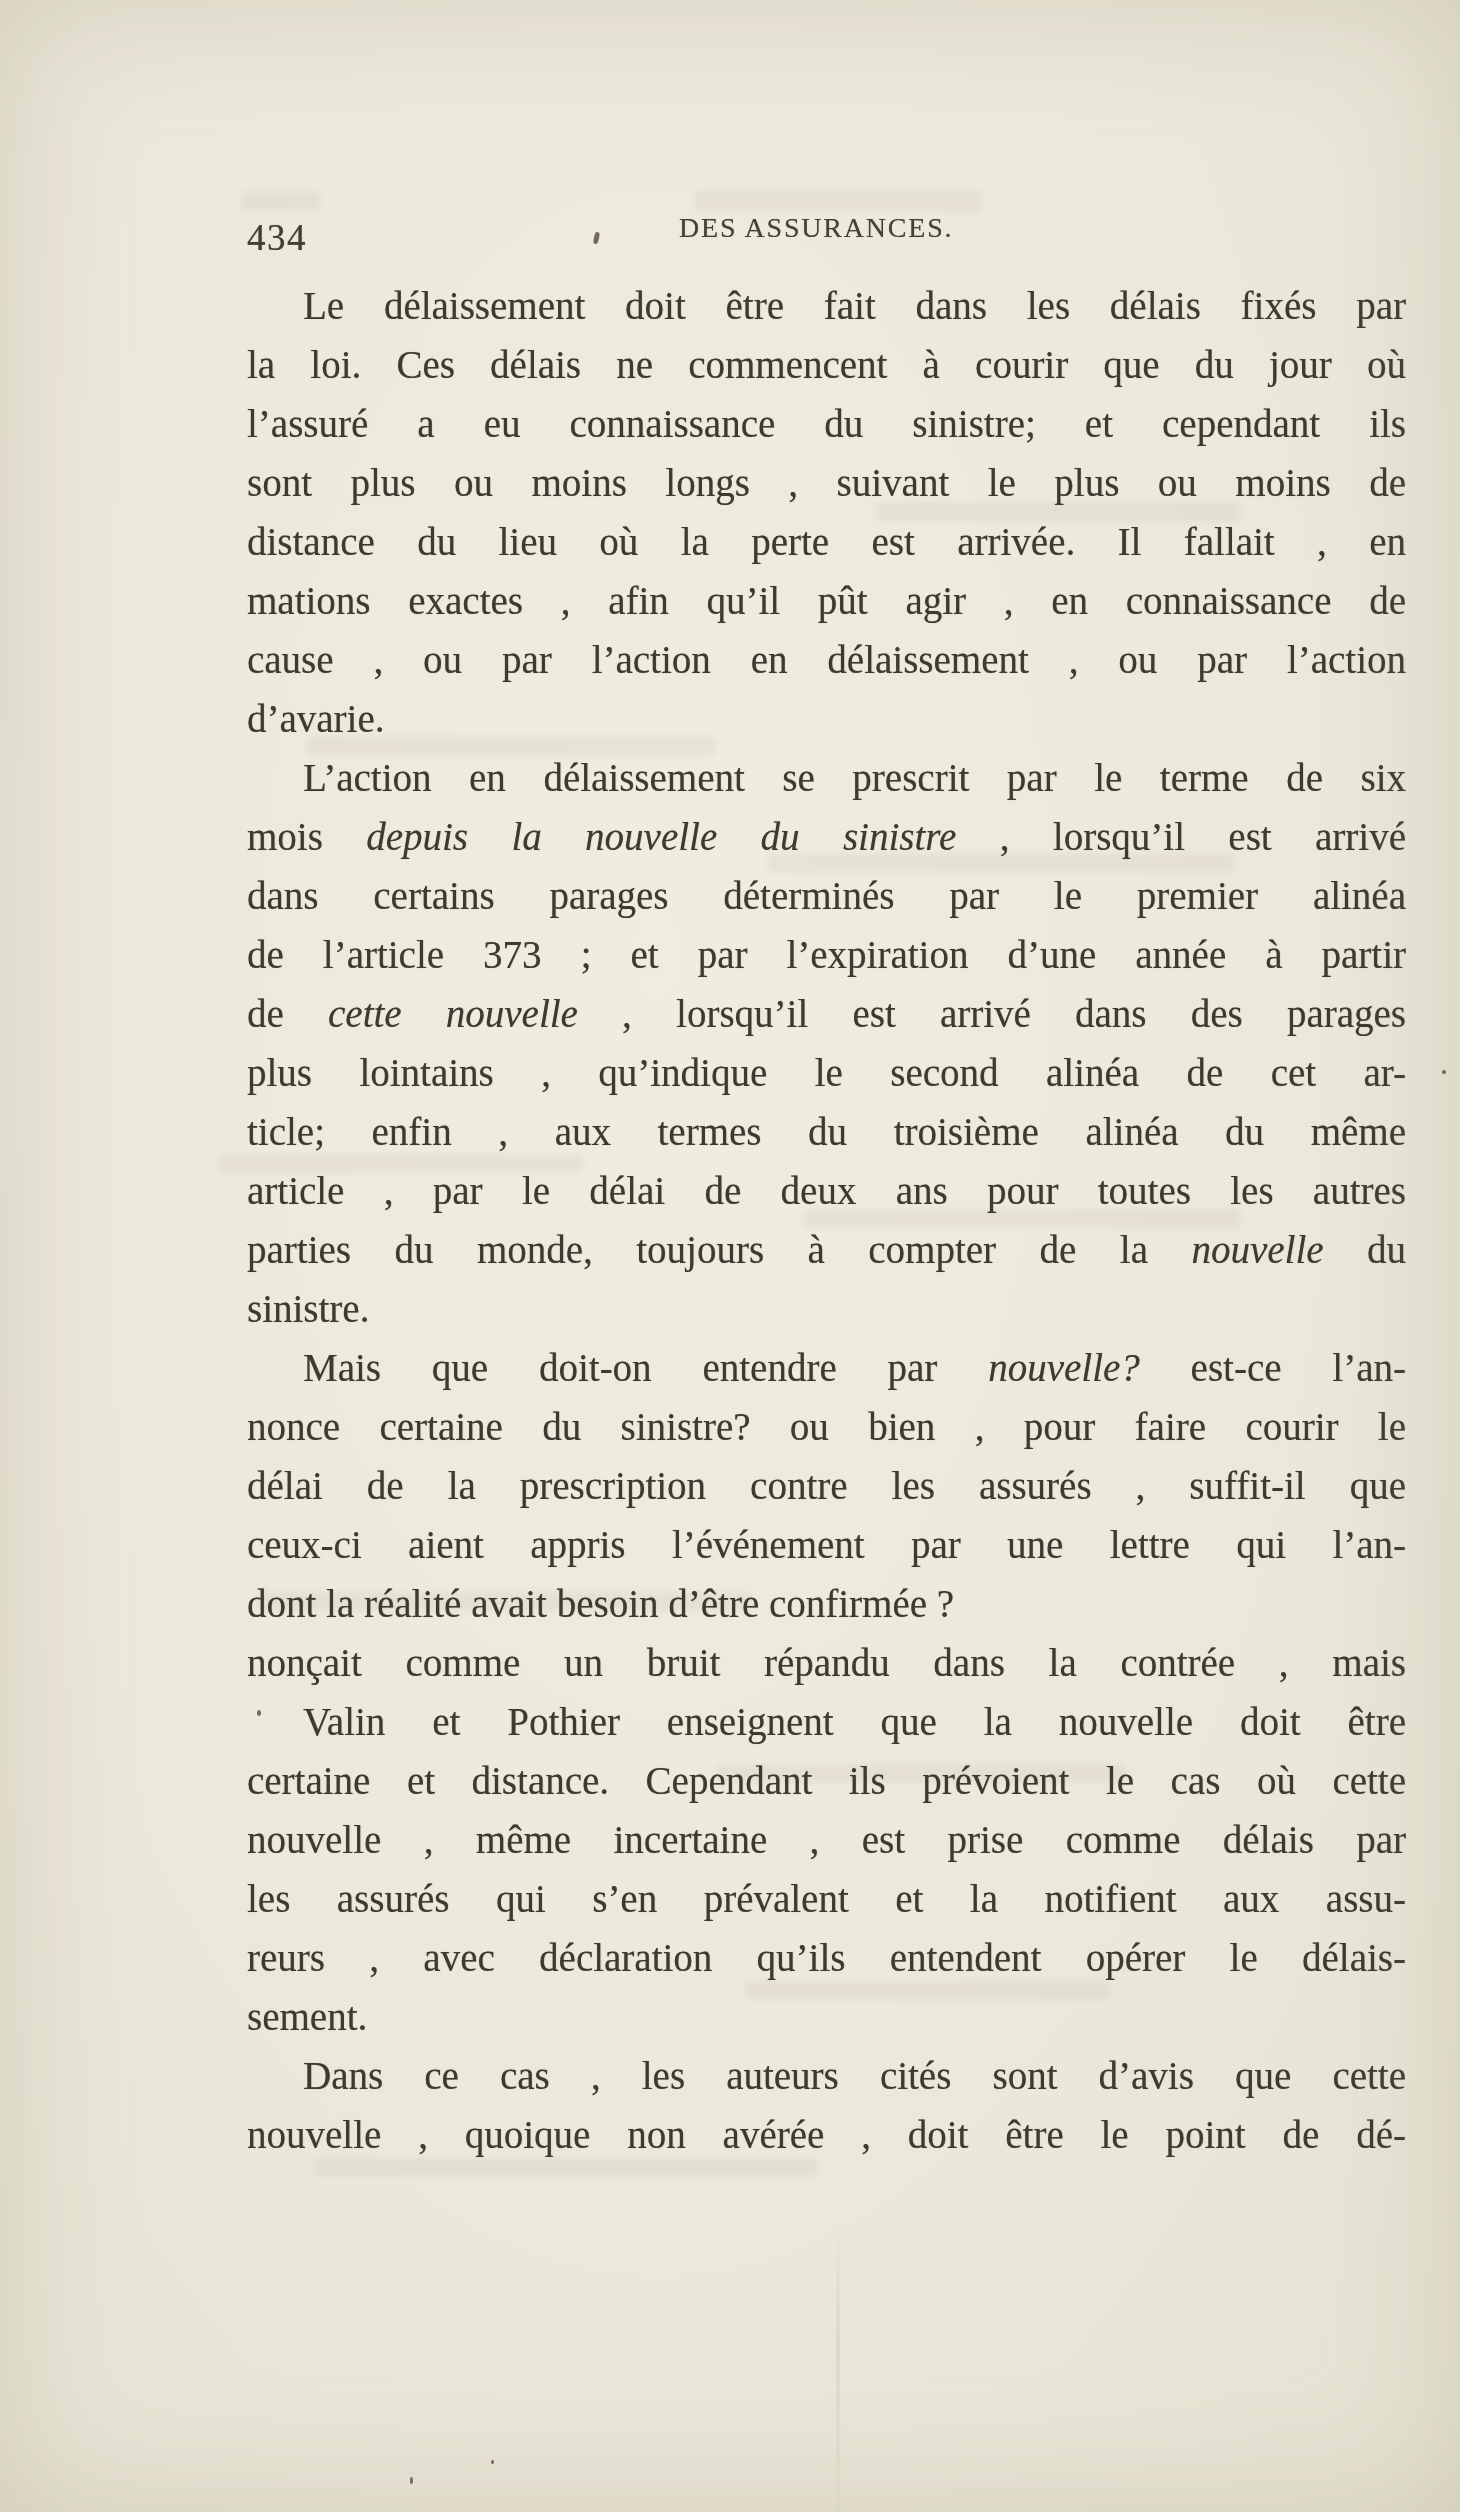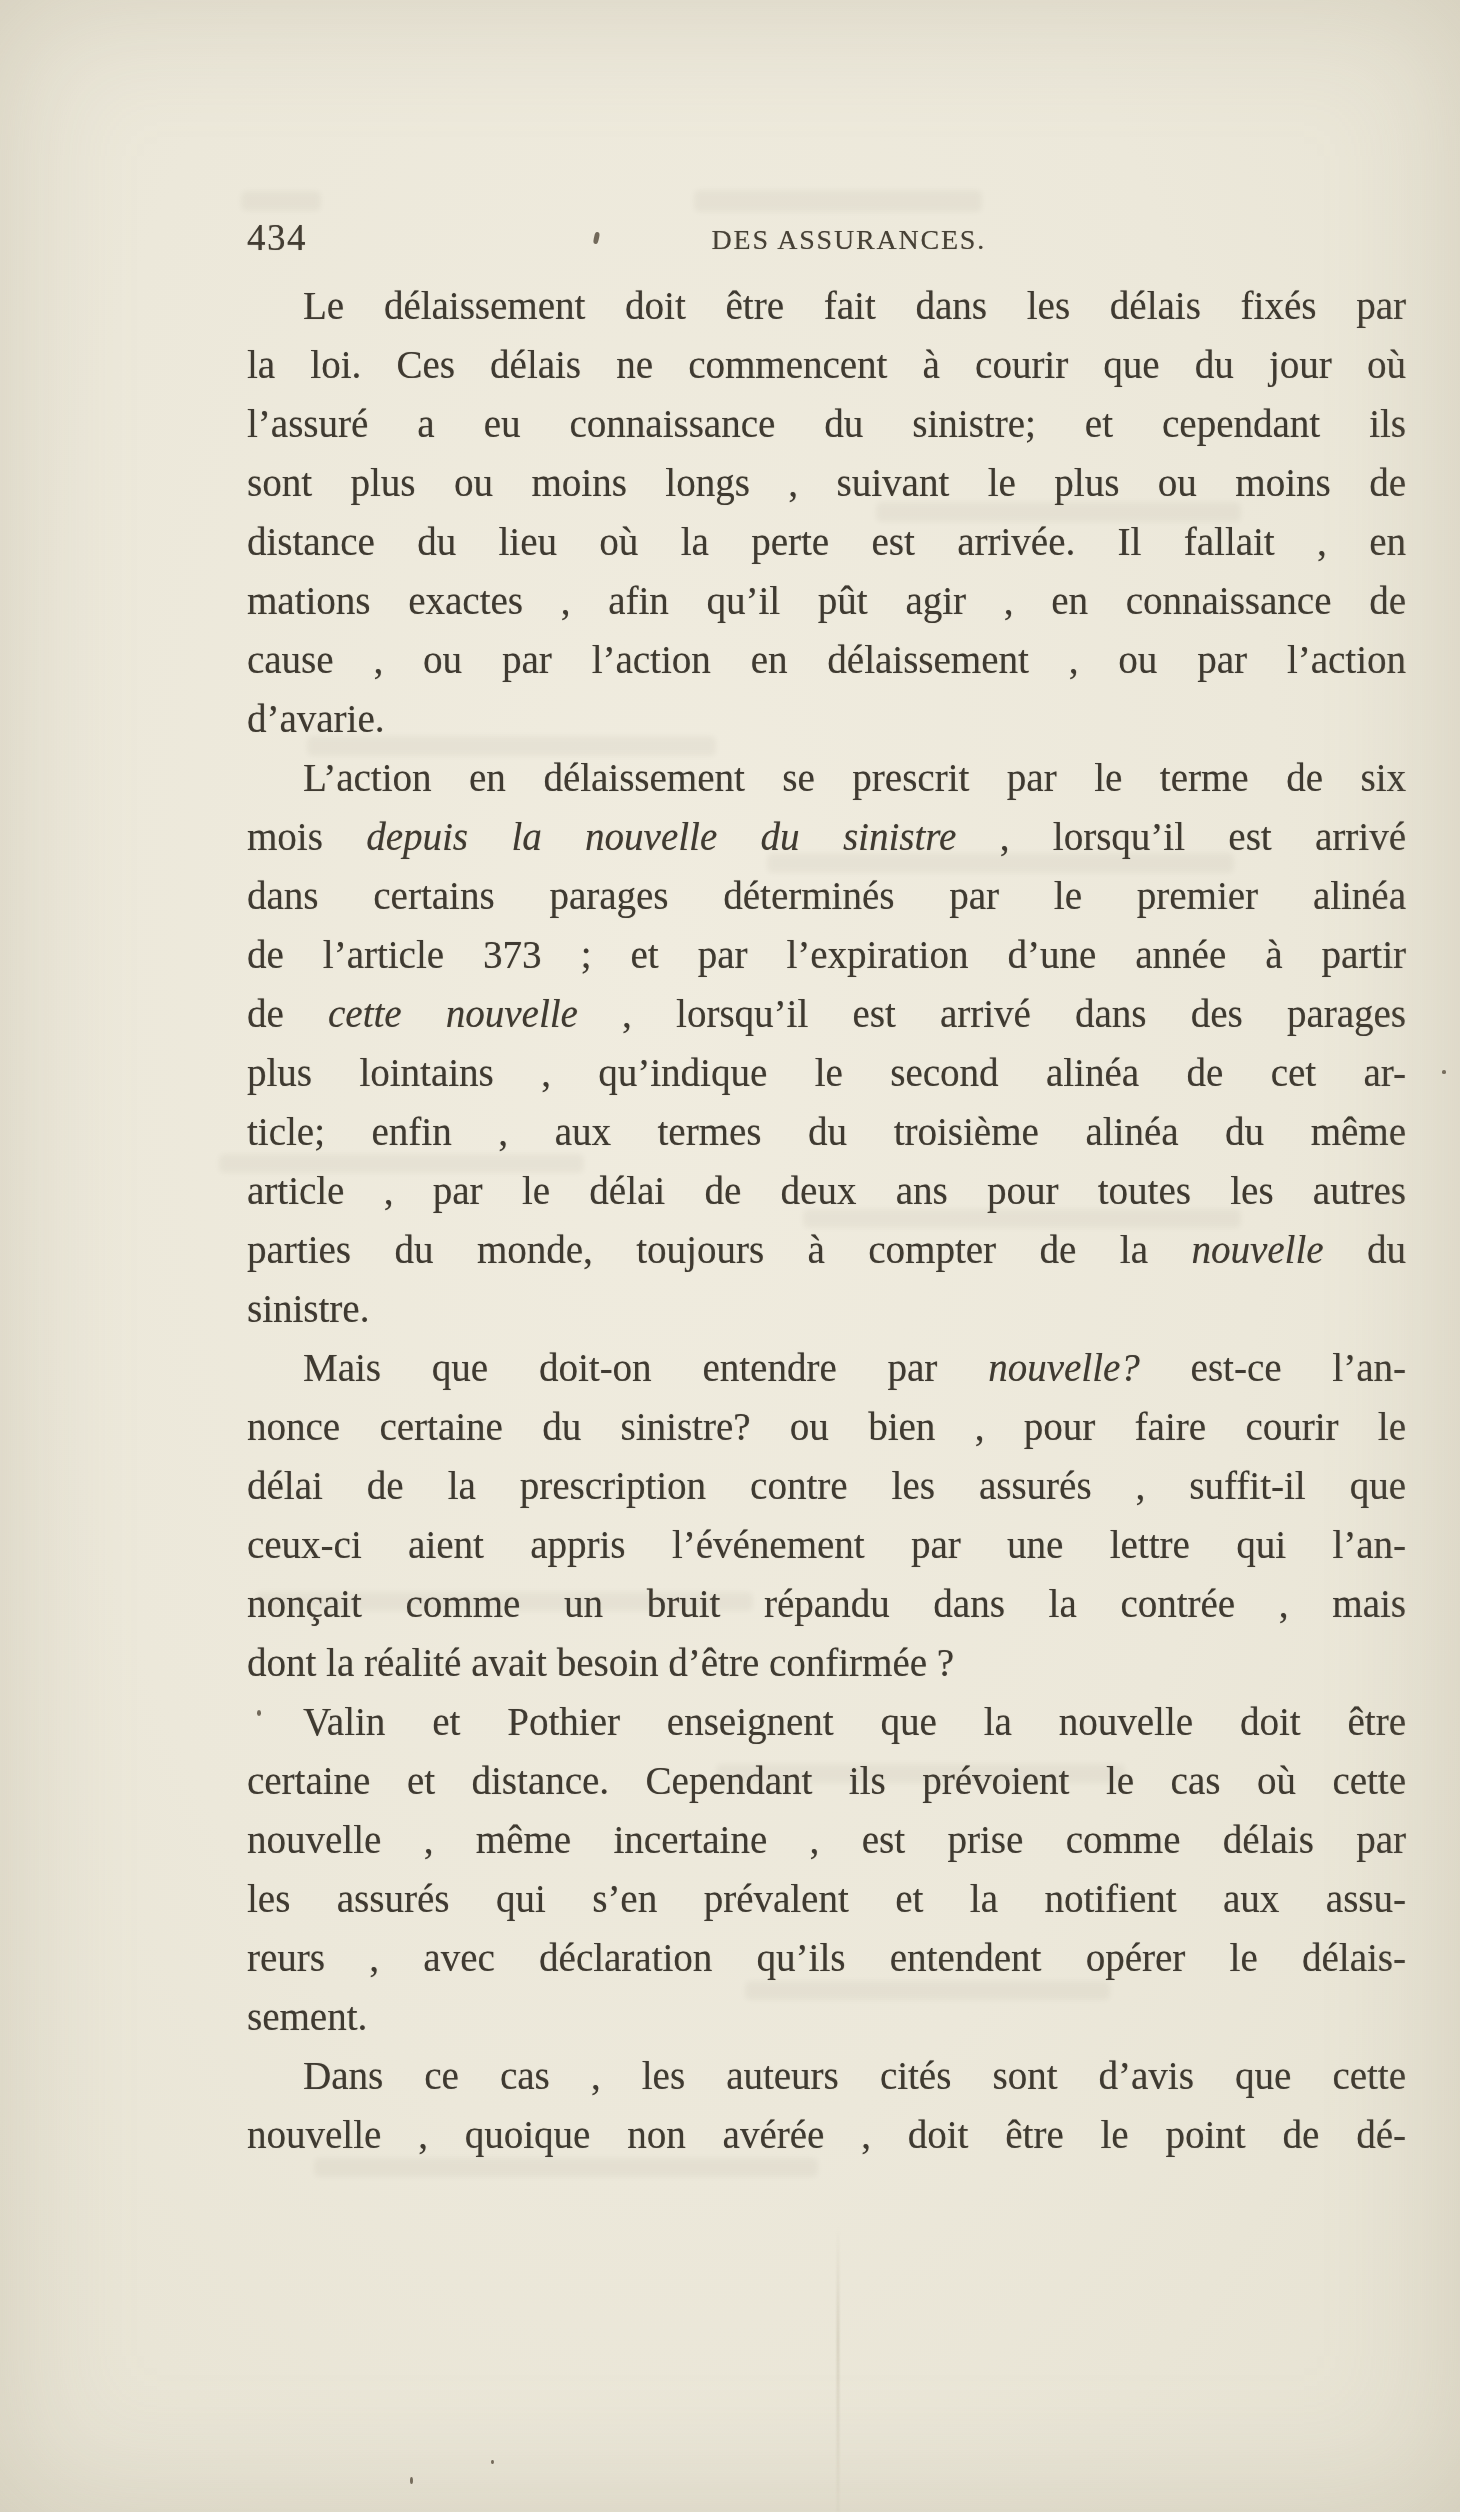--- a/index.html
+++ b/index.html
@@ -9,21 +9,21 @@
     background-image:radial-gradient(ellipse at 45% 38%, #f0ecdf 0%, #ece8da 55%, #e6e2d2 100%);
     font-family:"Liberation Serif","DejaVu Serif",serif;
   }
   .vignette{position:absolute;inset:0;box-shadow:inset 0 0 131px rgba(168,158,134,0.33);pointer-events:none;z-index:9;}
   .page-number{
     position:absolute;left:247px;top:219px;
     font-size:37px;line-height:37px;letter-spacing:1.5px;color:#433d33;
     text-shadow:0 0 0.7px rgba(62,55,45,0.55);
   }
   .running-title{
-    position:absolute;left:679px;top:224px;width:307px;text-align:right;
+    position:absolute;left:679px;top:212px;width:307px;text-align:left;
     font-size:28px;line-height:31px;letter-spacing:1.8px;color:#48423
 6;color:#474136;
     text-shadow:0 0 0.7px rgba(62,55,45,0.5);
   }
   .body-text{
     position:absolute;left:247px;top:276px;width:1159px;
     font-size:39px;line-height:59px;color:#3f3a31;
     text-shadow:0.2px 0.2px 0.7px rgba(60,54,44,0.5);
   }
   .line{text-align:justify;text-align-last:justify;white-space:normal;}
@@ -81,22 +81,22 @@
     <div class="line"><span>de </span><span class="it">cette nouvelle</span><span> , lorsqu’il est arrivé dans des parages</span></div>
     <div class="line"><span>plus lointains , qu’indique le second alinéa de cet ar-</span></div>
     <div class="line"><span>ticle; enfin , aux termes du troisième alinéa du même</span></div>
     <div class="line"><span>article , par le délai de deux ans pour toutes les autres</span></div>
     <div class="line"><span>parties du monde, toujours à compter de la </span><span class="it">nouvelle</span><span> du</span></div>
     <div class="line last"><span>sinistre.</span></div>
     <div class="line indent"><span>Mais que doit-on entendre par </span><span class="it">nouvelle?</span><span> est-ce l’an-</span></div>
     <div class="line"><span>nonce certaine du sinistre? ou bien , pour faire courir le</span></div>
     <div class="line"><span>délai de la prescription contre les assurés , suffit-il que</span></div>
     <div class="line"><span>ceux-ci aient appris l’événement par une lettre qui l’an-</span></div>
+    <div class="line last"><span>dont la réalité avait besoin d’être confirmée ?</span></div>
     <div class="line"><span>nonçait comme un bruit répandu dans la contrée , mais</span></div>
-    <div class="line last"><span>dont la réalité avait besoin d’être confirmée ?</span></div>
     <div class="line indent"><span>Valin et Pothier enseignent que la nouvelle doit être</span></div>
     <div class="line"><span>certaine et distance. Cependant ils prévoient le cas où cette</span></div>
     <div class="line"><span>nouvelle , même incertaine , est prise comme délais par</span></div>
     <div class="line"><span>les assurés qui s’en prévalent et la notifient aux assu-</span></div>
     <div class="line"><span>reurs , avec déclaration qu’ils entendent opérer le délais-</span></div>
     <div class="line last"><span>sement.</span></div>
     <div class="line indent"><span>Dans ce cas , les auteurs cités sont d’avis que cette</span></div>
     <div class="line"><span>nouvelle , quoique non avérée , doit être le point de dé-</span></div>
   </div>
 

